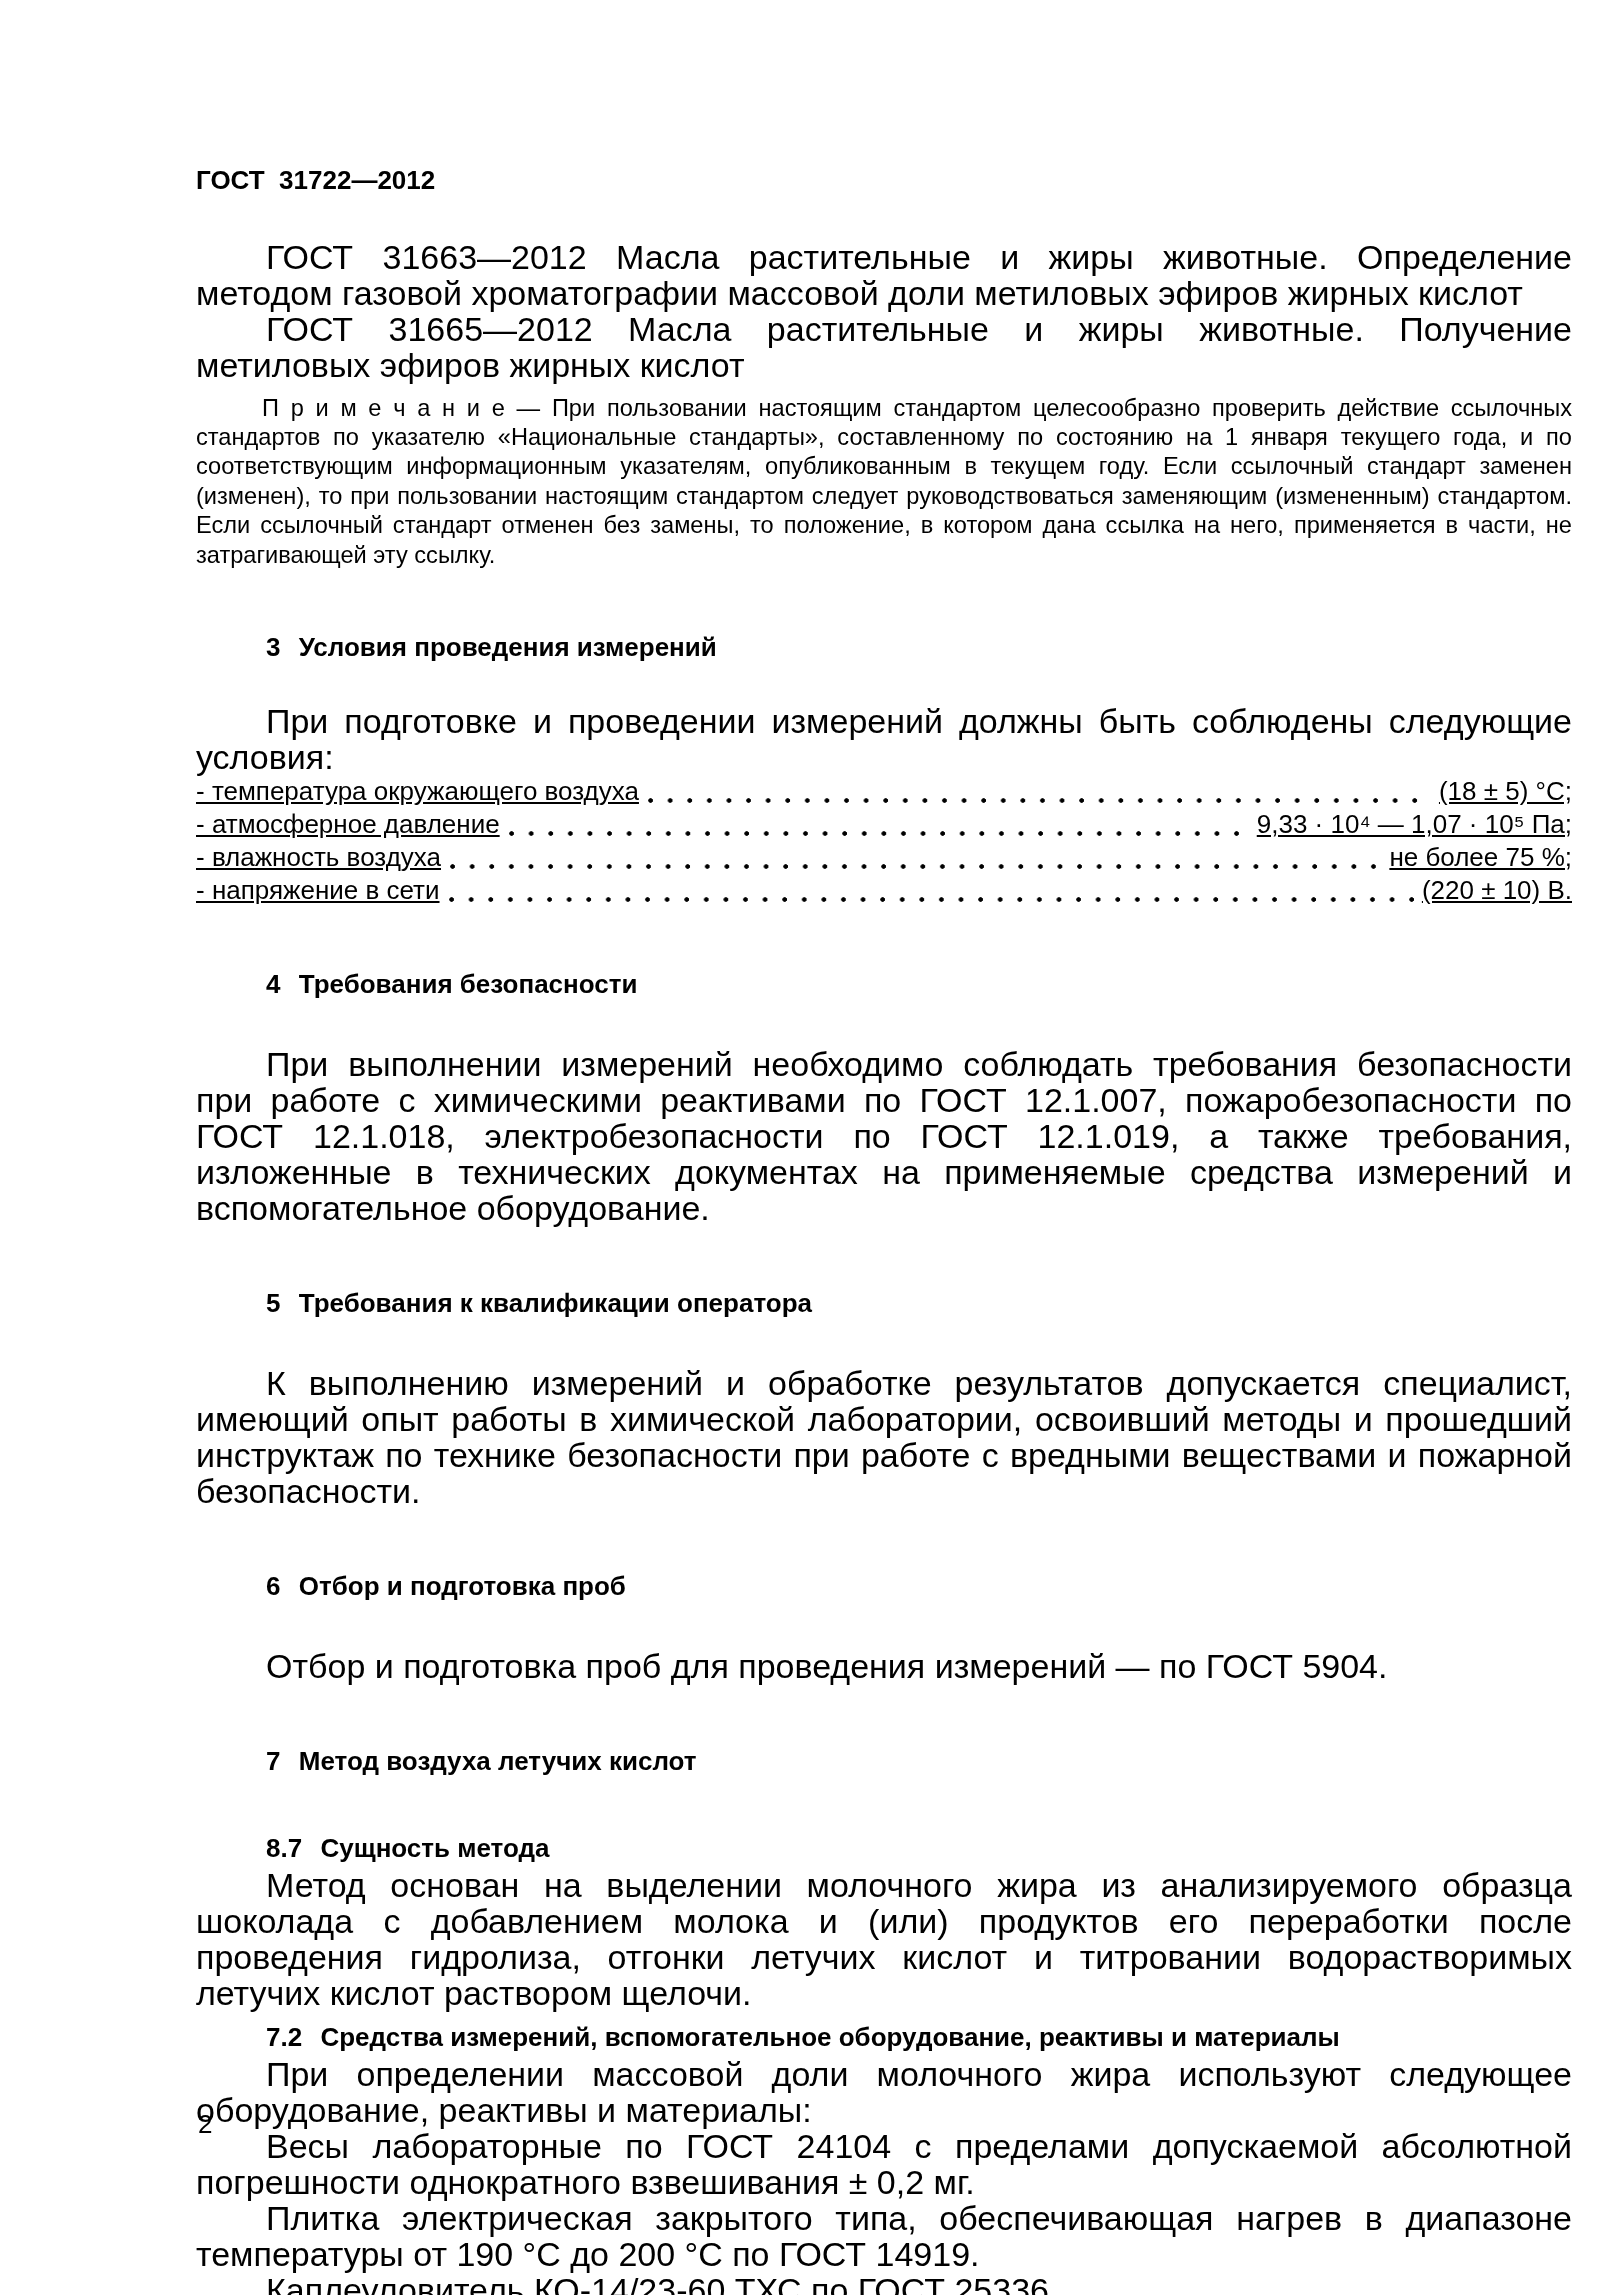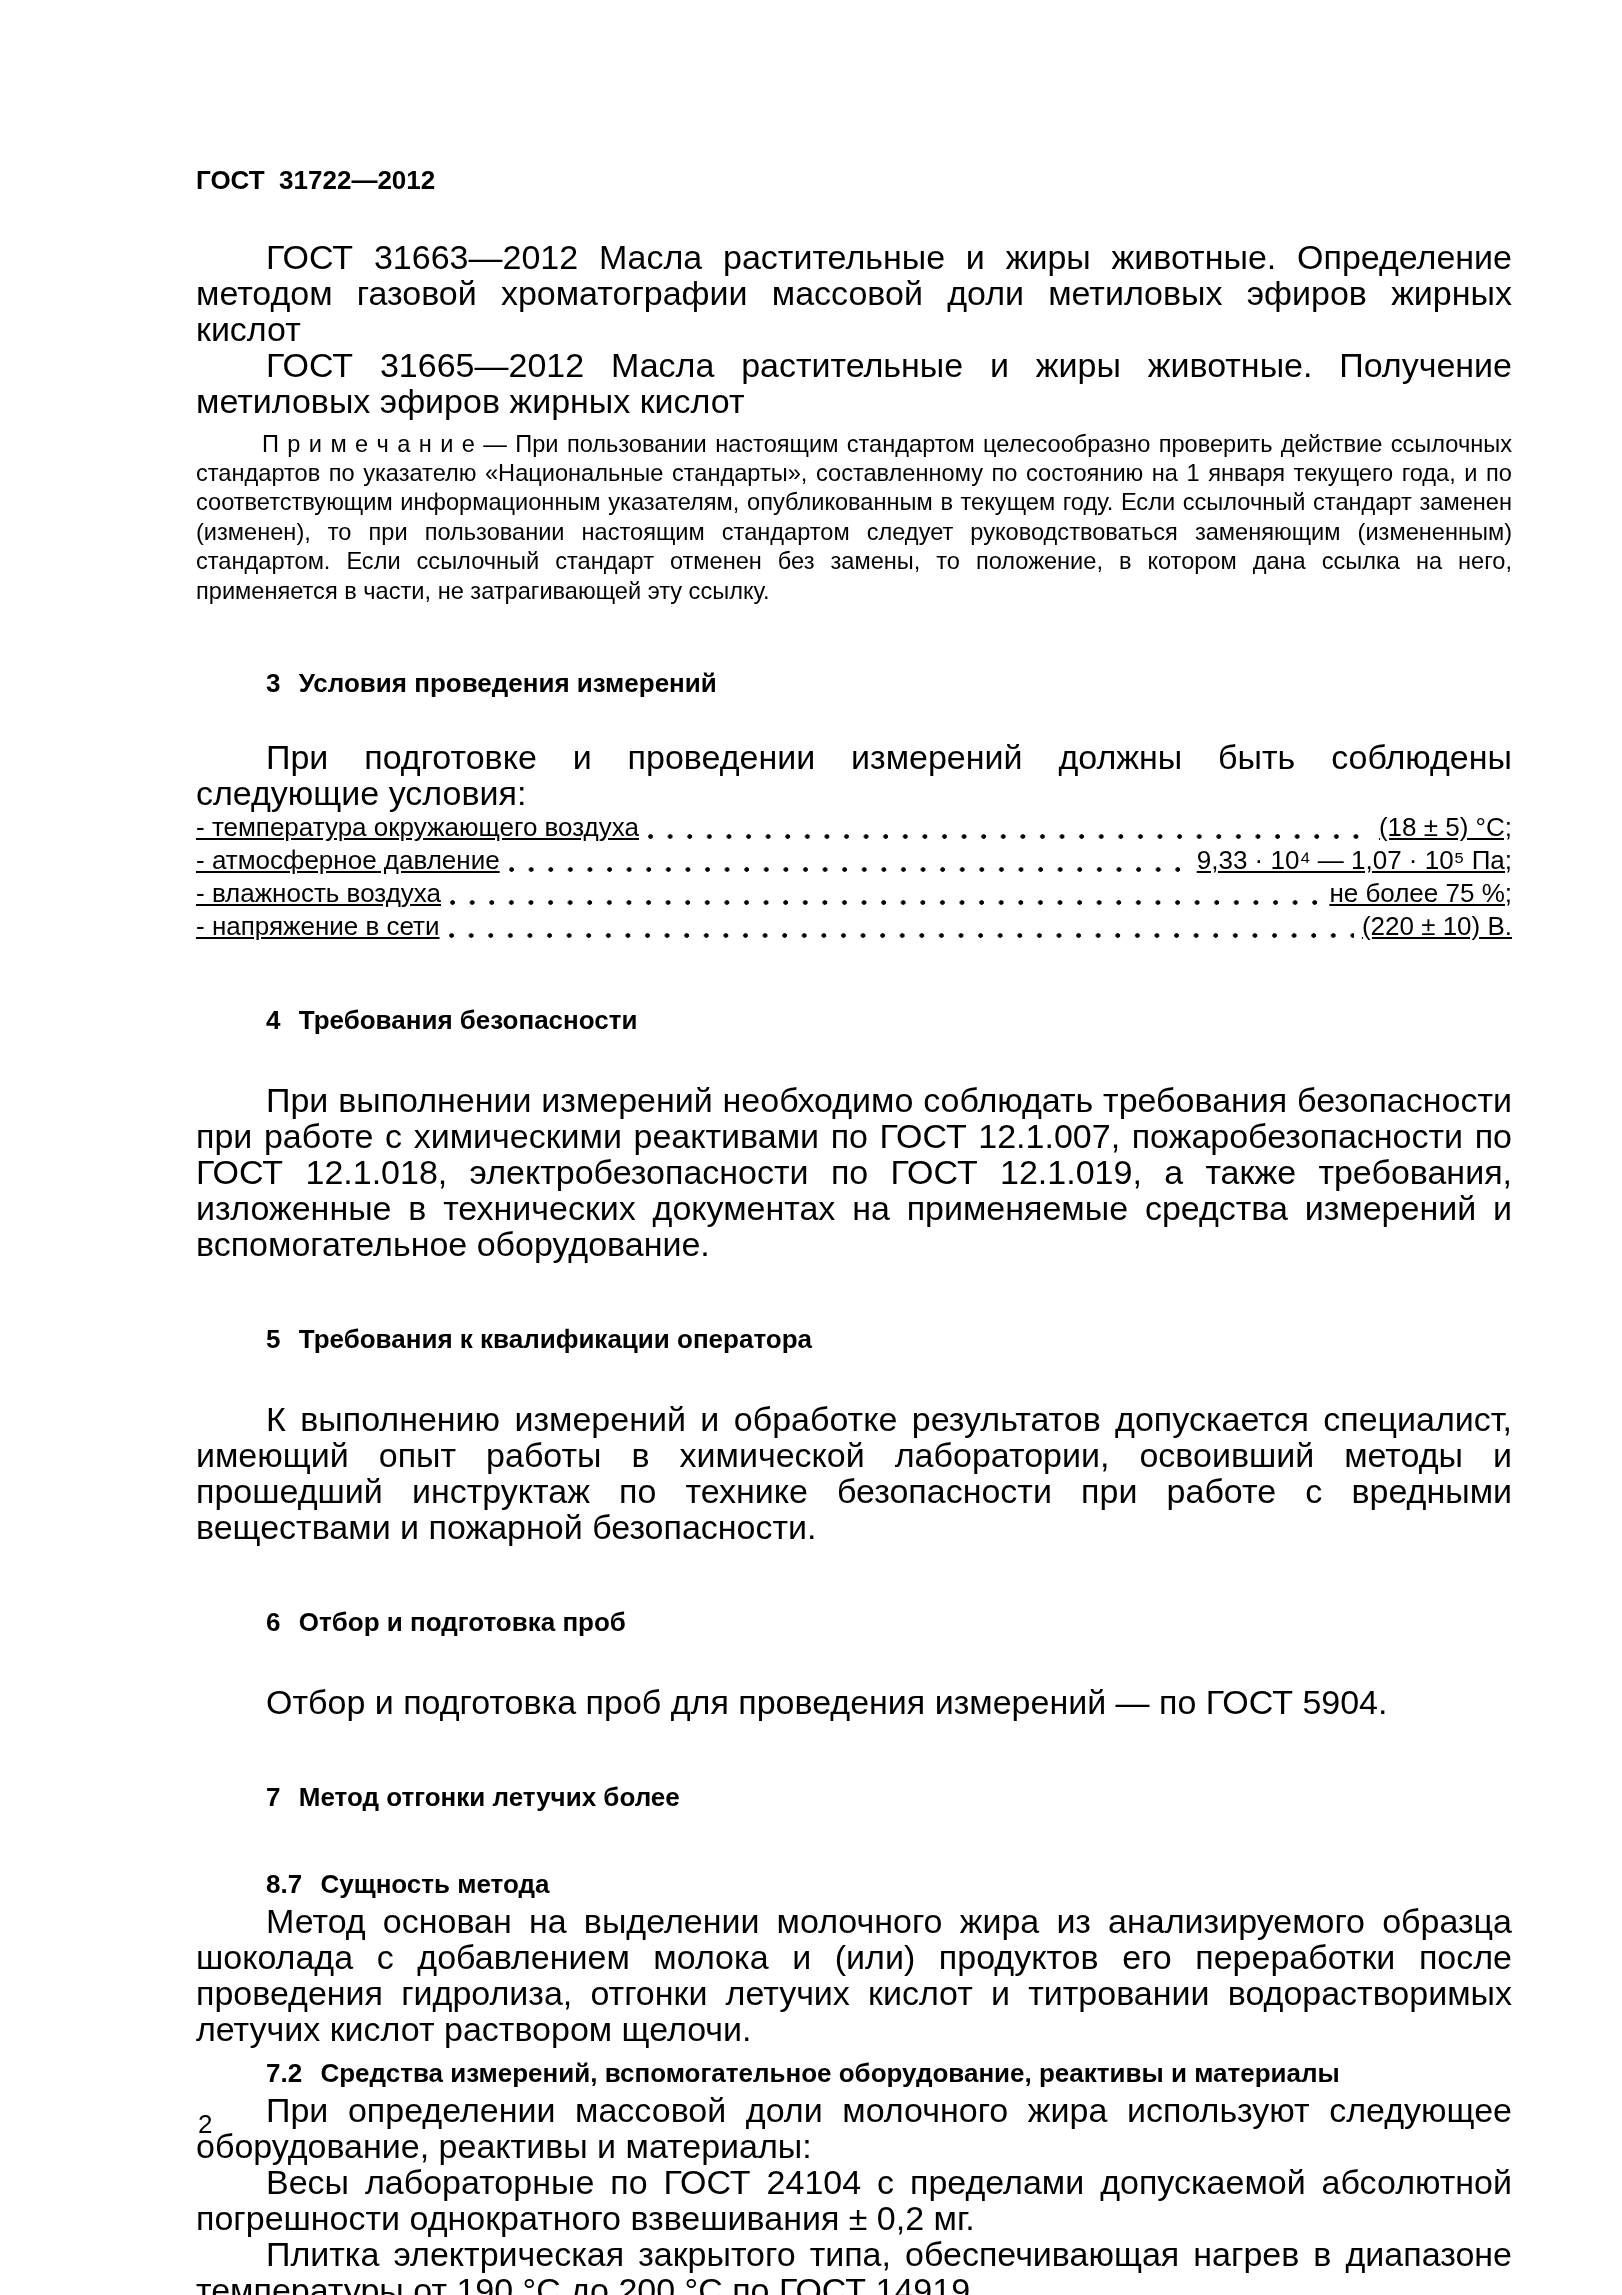--- a/index.html
+++ b/index.html
@@ -9,21 +9,21 @@
   }
   .page {
     position: relative;
     width: 1623px;
     height: 2295px;
     background: #ffffff;
     color: #000000;
     font-family: "Liberation Sans", "DejaVu Sans", sans-serif;
     overflow: hidden;
     box-sizing: border-box;
-    padding: 165px 111px 0 196px;
+    padding: 165px 51px 0 196px;
   }
   .doc-header {
     font-size: 26px;
     font-weight: bold;
     line-height: 31px;
     white-space: pre-wrap;
   }
   p {
     margin: 0;
   }
@@ -141,21 +141,21 @@
 
   <h2 class="sect"><span class="num">4</span><span>Требования безопасности</span></h2>
   <p class="body-par after-sect-lg">При выполнении измерений необходимо соблюдать требования безопасности при работе с химическими реактивами по ГОСТ 12.1.007, пожаробезопасности по ГОСТ 12.1.018, электробезопасности по ГОСТ 12.1.019, а также требования, изложенные в технических документах на применяемые средства измерений и вспомогательное оборудование.</p>
 
   <h2 class="sect"><span class="num">5</span><span>Требования к квалификации оператора</span></h2>
   <p class="body-par after-sect-lg">К выполнению измерений и обработке результатов допускается специалист, имеющий опыт работы в химической лаборатории, освоивший методы и прошедший инструктаж по технике безопасности при работе с вредными веществами и пожарной безопасности.</p>
 
   <h2 class="sect"><span class="num">6</span><span>Отбор и подготовка проб</span></h2>
   <p class="body-par after-sect-lg">Отбор и подготовка проб для проведения измерений — по ГОСТ 5904.</p>
 
-  <h2 class="sect"><span class="num">7</span><span>Метод отгонки летучих более</span></h2>
+  <h2 class="sect"><span class="num">7</span><span>Метод воздуха летучих кислот</span></h2>
 
   <h3 class="subsect" style="margin-top: 52px;"><span class="num">8.7</span><span>Сущность метода</span></h3>
   <p class="body-par tight">Метод основан на выделении молочного жира из анализируемого образца шоколада с добавлением молока и (или) продуктов его переработки после проведения гидролиза, отгонки летучих кислот и титровании водорастворимых летучих кислот раствором щелочи.</p>
 
   <h3 class="subsect"><span class="num">7.2</span><span>Средства измерений, вспомогательное оборудование, реактивы и материалы</span></h3>
   <p class="body-par tight">При определении массовой доли молочного жира используют следующее оборудование, реактивы и материалы:</p>
   <p class="body-par">Весы лабораторные по ГОСТ 24104 с пределами допускаемой абсолютной погрешности однократного взвешивания ± 0,2 мг.</p>
   <p class="body-par">Плитка электрическая закрытого типа, обеспечивающая нагрев в диапазоне температуры от 190 °С до 200 °С по ГОСТ 14919.</p>
   <p class="body-par">Каплеуловитель КО-14/23-60 ТХС по ГОСТ 25336.</p>
   <p class="body-par">Холодильник ХТП-1-300-14/23 ТХС по ГОСТ 25336.</p>

